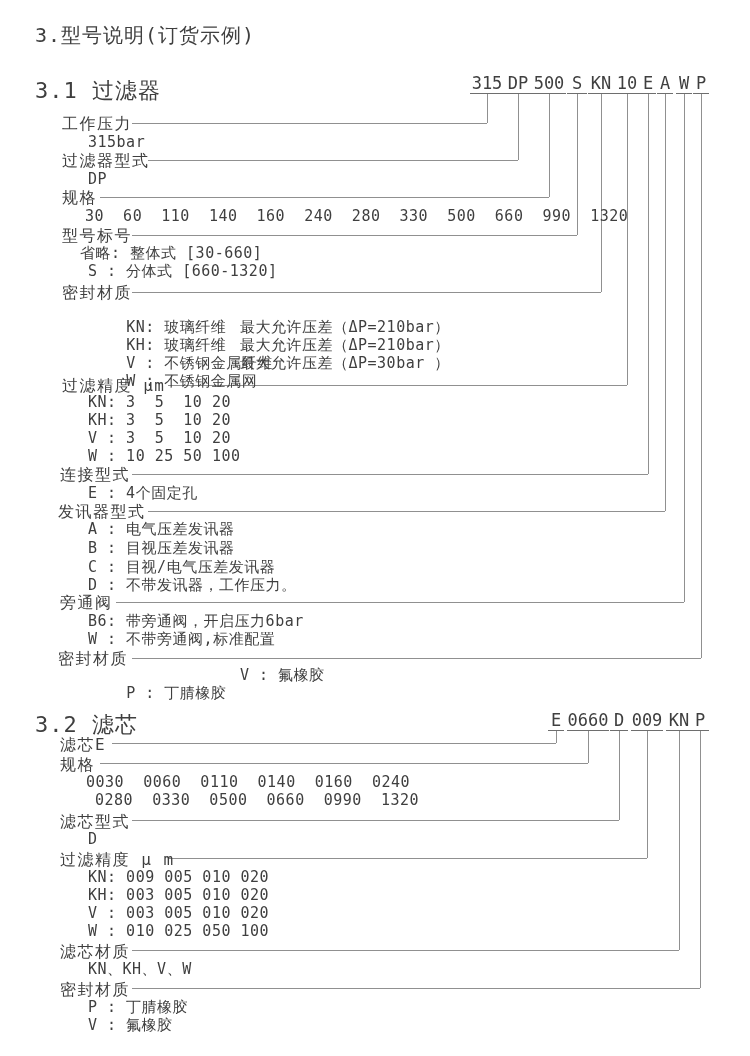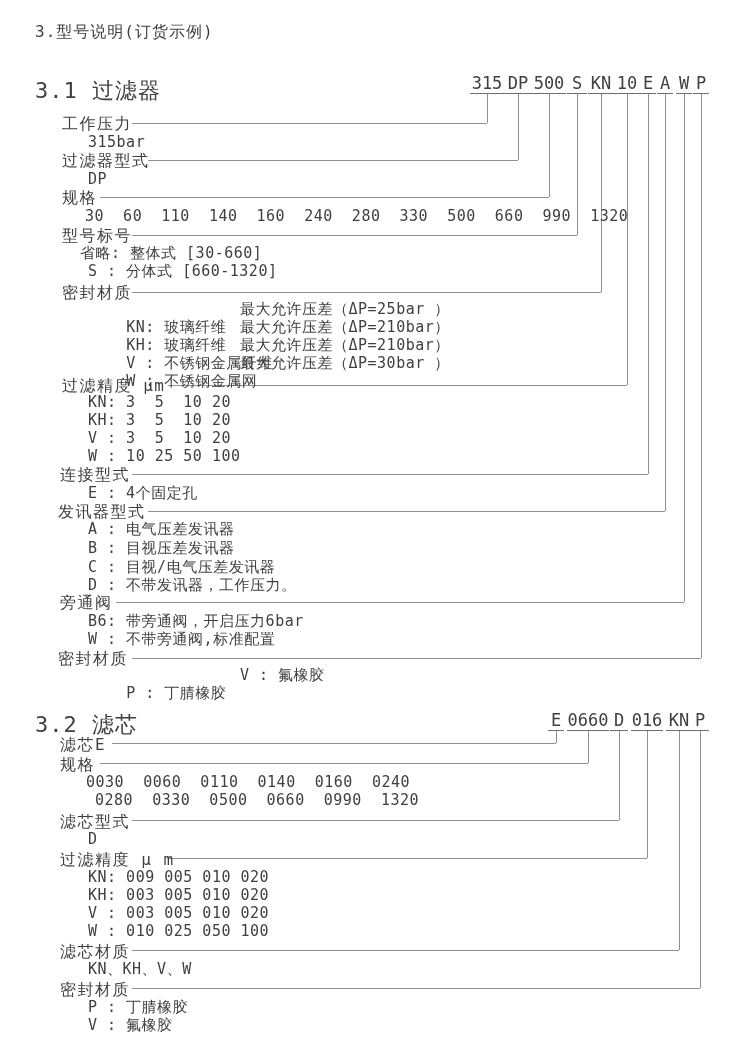--- a/index.html
+++ b/index.html
@@ -3,21 +3,21 @@
 <meta charset="utf-8">
 <style>
   * { margin:0; padding:0; box-sizing:border-box; }
   html,body { background:#ffffff; }
   body {
     width:750px; height:1056px; position:relative; overflow:hidden;
     font-family:"DejaVu Sans Mono","Liberation Sans",sans-serif;
     color:#3f3f3f;
   }
   .abs { position:absolute; }
-  .title   { font-size:16px; letter-spacing:1px; white-space:pre; }
+  .title   { font-size:20px; letter-spacing:1px; white-space:pre; }
   .heading { font-size:22px; letter-spacing:1px; white-space:pre; }
   .label   { font-size:16px; letter-spacing:1.5px; white-space:pre; }
   .sub     { font-size:15px; letter-spacing:0.5px; white-space:pre; }
   .code-seg{ font-size:17px; height:21px; text-align:center; border-bottom:1px solid #6e6e6e; white-space:pre; }
   .hline { height:0; border-top:1px solid #909090; }
   .vline { width:0;  border-left:1px solid #909090; }
   .c2 { position:absolute; left:152px; top:0; white-space:pre; }
 </style>
 </head>
 <body>
@@ -69,21 +69,20 @@
   <div class="abs label" style="left:62px;top:188px">规格</div>
   <div class="abs sub" style="left:85px;top:207px">30  60  110  140  160  240  280  330  500  660  990  1320</div>
 
   <div class="abs label" style="left:62px;top:226px">型号标号</div>
   <div class="abs sub" style="left:80px;top:244px">省略: 整体式 [30-660]</div>
   <div class="abs sub" style="left:88px;top:262px">S : 分体式 [660-1320]</div>
 
   <div class="abs label" style="left:62px;top:283px">密封材质</div>
   <div class="abs sub" style="left:88px;top:300px;width:580px">
     <span>KN: 玻璃纤维</span>
-    <span class="c2">最大允许压差（ΔP=25bar ）</span>
   </div>
   <div class="abs sub" style="left:88px;top:318px;width:580px">
     <span>KH: 玻璃纤维</span>
     <span class="c2">最大允许压差（ΔP=210bar）</span>
   </div>
   <div class="abs sub" style="left:88px;top:336px;width:580px">
     <span>V : 不锈钢金属纤维</span>
     <span class="c2">最大允许压差（ΔP=210bar）</span>
   </div>
   <div class="abs sub" style="left:88px;top:354px;width:580px">
@@ -114,21 +113,21 @@
   <div class="abs sub" style="left:88px;top:666px;width:400px">
     <span>P : 丁腈橡胶</span>
     <span class="c2">V : 氟橡胶</span>
   </div>
 
   <div class="abs heading" style="left:35px;top:710px">3.2 滤芯</div>
 
   <div class="abs code-seg" style="left:548px;top:710px;width:16px">E</div>
   <div class="abs code-seg" style="left:567px;top:710px;width:42px">0660</div>
   <div class="abs code-seg" style="left:610px;top:710px;width:18px">D</div>
-  <div class="abs code-seg" style="left:631px;top:710px;width:32px">016</div>
+  <div class="abs code-seg" style="left:631px;top:710px;width:32px">009</div>
   <div class="abs code-seg" style="left:666px;top:710px;width:26px">KN</div>
   <div class="abs code-seg" style="left:691px;top:710px;width:18px">P</div>
 
   <div class="abs vline" style="left:556px;top:731px;height:12px"></div>
   <div class="abs hline" style="left:112px;top:743px;width:444px"></div>
   <div class="abs vline" style="left:588px;top:731px;height:32px"></div>
   <div class="abs hline" style="left:100px;top:763px;width:488px"></div>
   <div class="abs vline" style="left:619px;top:731px;height:89px"></div>
   <div class="abs hline" style="left:132px;top:820px;width:487px"></div>
   <div class="abs vline" style="left:647px;top:731px;height:127px"></div>

